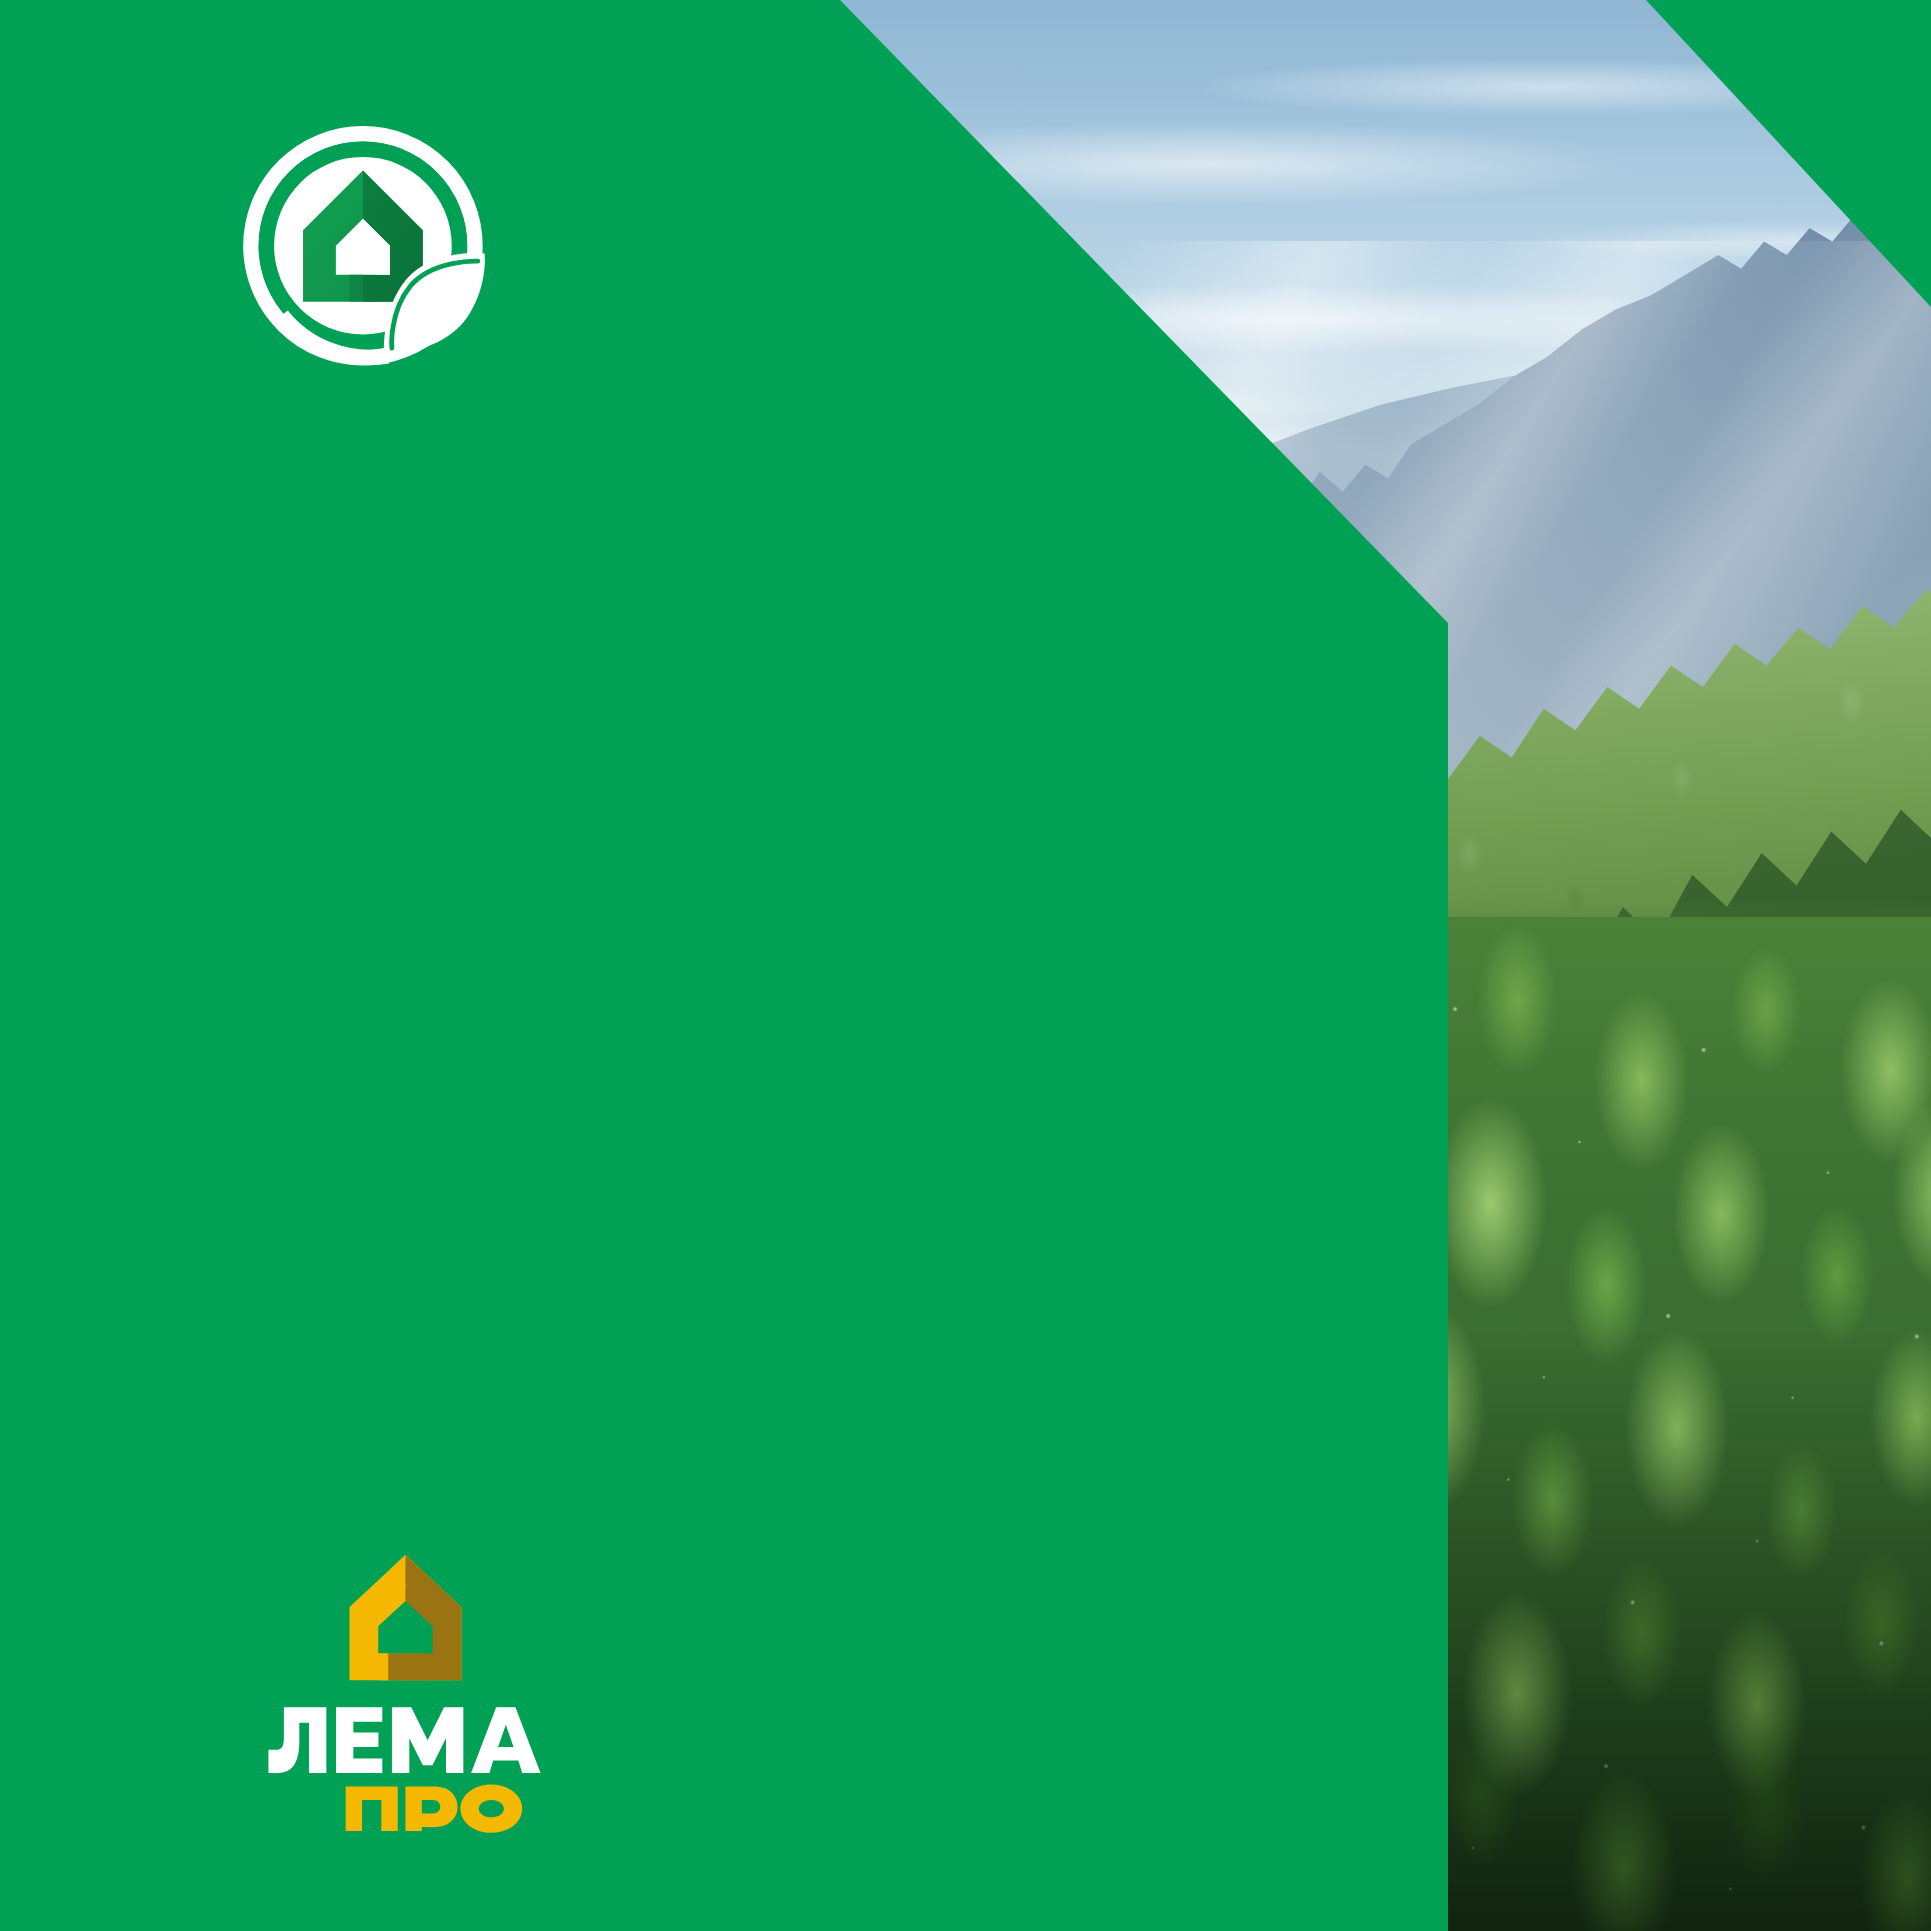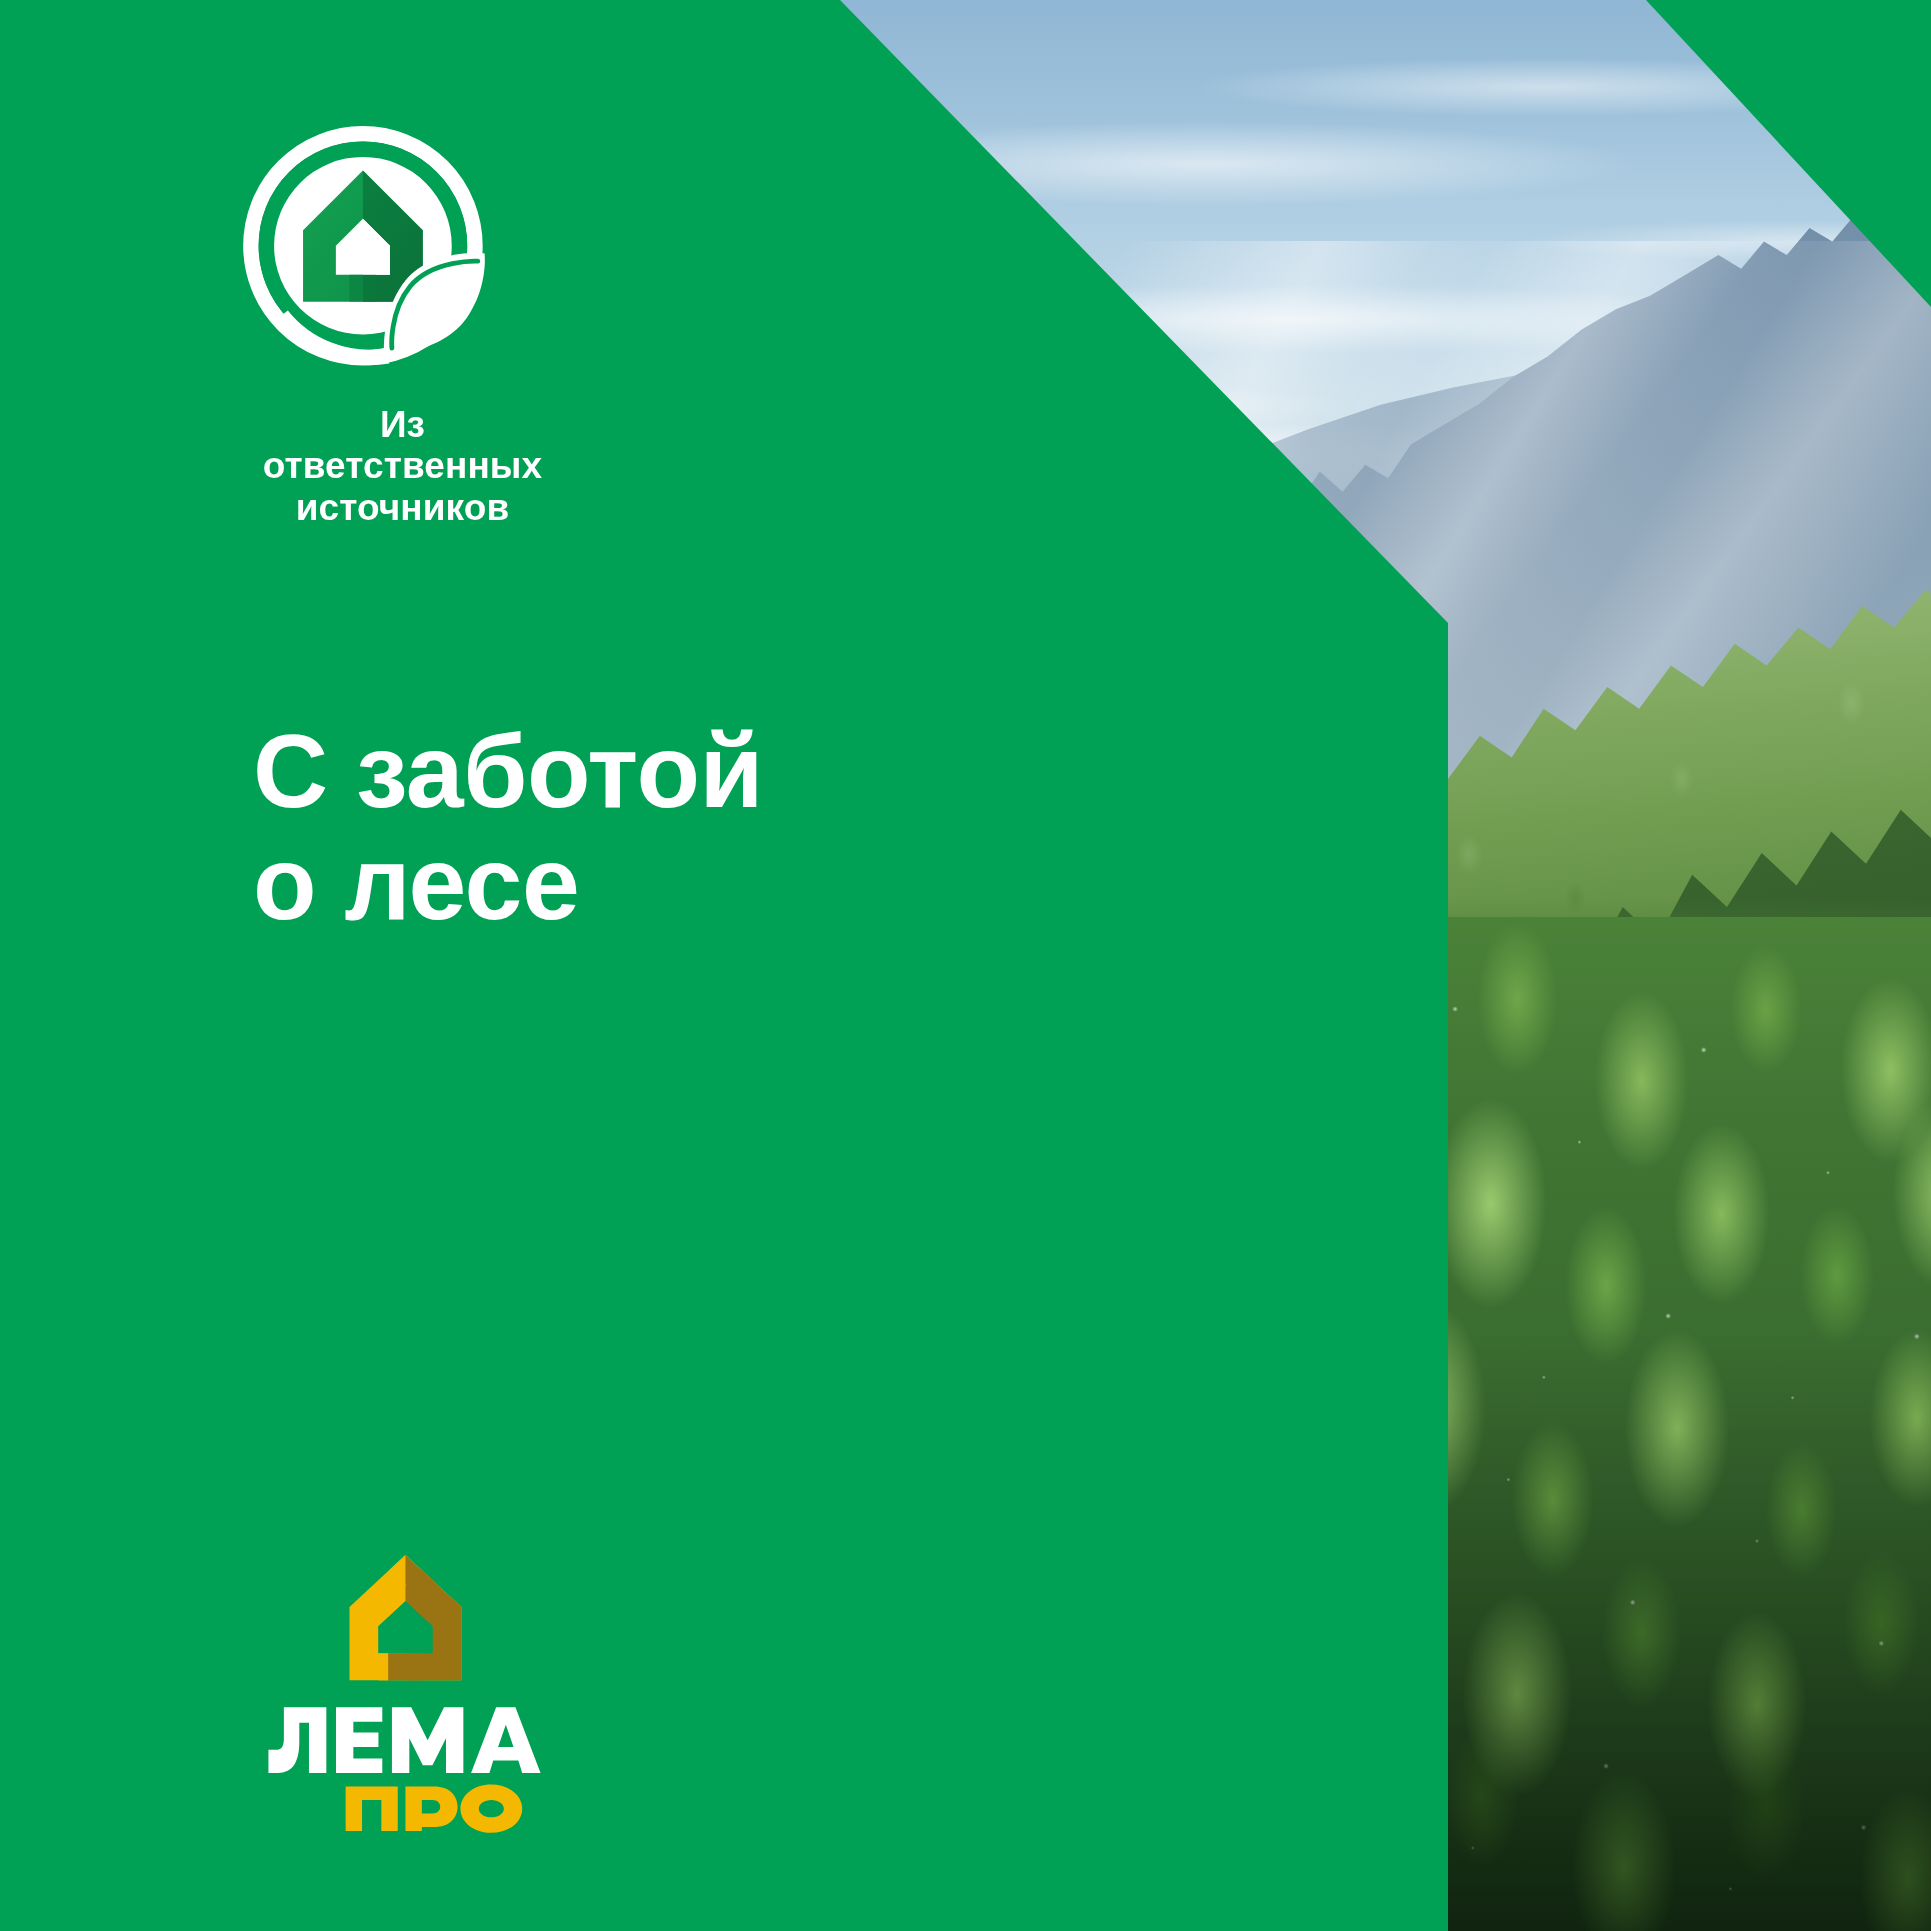--- a/index.html
+++ b/index.html
@@ -413,26 +413,22 @@
           <path d="M110,154 L138,154 L138,182 L110,182 Z" fill="#0b7a3d" opacity=".55"></path>
         </g>
 
         <g>
           <path d="M250,132 C250,132 196,126 168,160 C142,192 146,238 146,238 C146,238 206,236 232,198 C254,166 250,132 250,132 Z" fill="#ffffff"></path>
           <path d="M243,140 C243,140 196,138 173,166 C151,193 154,230 154,230" fill="none" stroke="#00a055" stroke-width="5" stroke-linecap="round"></path>
         </g>
 
         <path d="M 40,196 A 116,116 0 0 0 150,238" fill="none" stroke="#ffffff" stroke-width="16"></path>
       </svg>
-      <div class="cert-caption">Из ответственных
-источников</div>
     </div>
 
-    <h1 class="headline">С заботой
-о лесе</h1>
 
 
     <div class="brand">
       <svg class="brand-svg" viewBox="0 0 342 300" aria-hidden="true">
 
         <g>
           <path d="M100,64 L158,10 L216,64 L216,140 L100,140 Z" fill="#f5b800"></path>
           <path d="M158,10 L216,64 L216,140 L158,140 Z" fill="#9a7413"></path>
           <path d="M158,10 L186,36 L158,62 L130,36 Z" fill="#f5b800" opacity="0"></path>
           <path d="M158,58 L186,84 L186,112 L130,112 L130,84 Z" fill="#00a055"></path>

